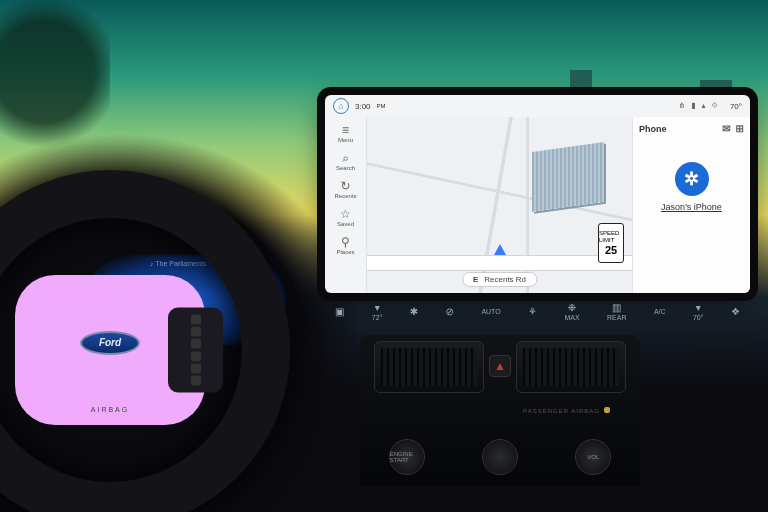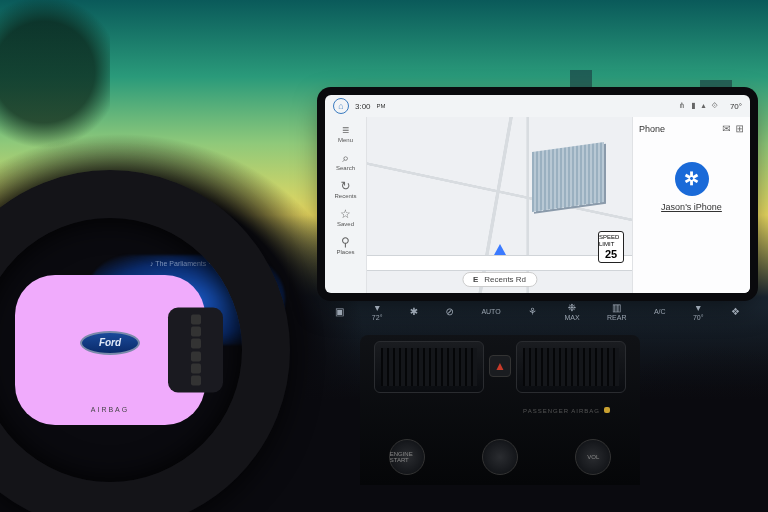--- a/index.html
+++ b/index.html
@@ -108,33 +108,33 @@
   .nav-cursor {
     position:absolute; left:48%; bottom:38px; width:0;height:0;
     border-left:6px solid transparent;border-right:6px solid transparent;border-bottom:11px solid #3a7aff;
   }
   .street-pill {
     position:absolute; left:50%; bottom:6px; transform:translateX(-50%);
     background:#fff; border:1px solid #ccc; border-radius:12px;
     padding:2px 10px; font-size:8px; color:#444; display:flex; gap:6px;
   }
   .speed-limit {
-    position:absolute; right:8px; bottom:30px; width:26px; height:32px;
+    position:absolute; right:8px; bottom:30px; width:26px; height:40px;
     background:#fff; border:1.5px solid #222; border-radius:3px;
     display:flex;flex-direction:column;align-items:center;justify-content:center;
     font-size:6px; line-height:1.1;
   }
   .speed-limit .num{font-size:11px;font-weight:bold;}
   .phone-panel {
     width:118px; border-left:1px solid #e0e2e5; background:#fdfdfe;
     display:flex; flex-direction:column; align-items:center; padding:6px;
   }
   .phone-panel .hdr {
     width:100%; display:flex; justify-content:space-between; align-items:center;
-    font-size:9px; color:#333; font-weight:400;
+    font-size:9px; color:#333; font-weight:700;
   }
   .phone-panel .hdr .r{display:flex;gap:5px;color:#666;font-size:10px;}
   .bt-icon {
     margin-top:28px; width:34px;height:34px;border-radius:50%;background:#1a6ad8;
     display:flex;align-items:center;justify-content:center;color:#fff;font-size:18px;font-weight:bold;
   }
   .bt-label{font-size:9px;color:#333;margin-top:6px;text-decoration:underline;}
 
   
   .control-strip {

